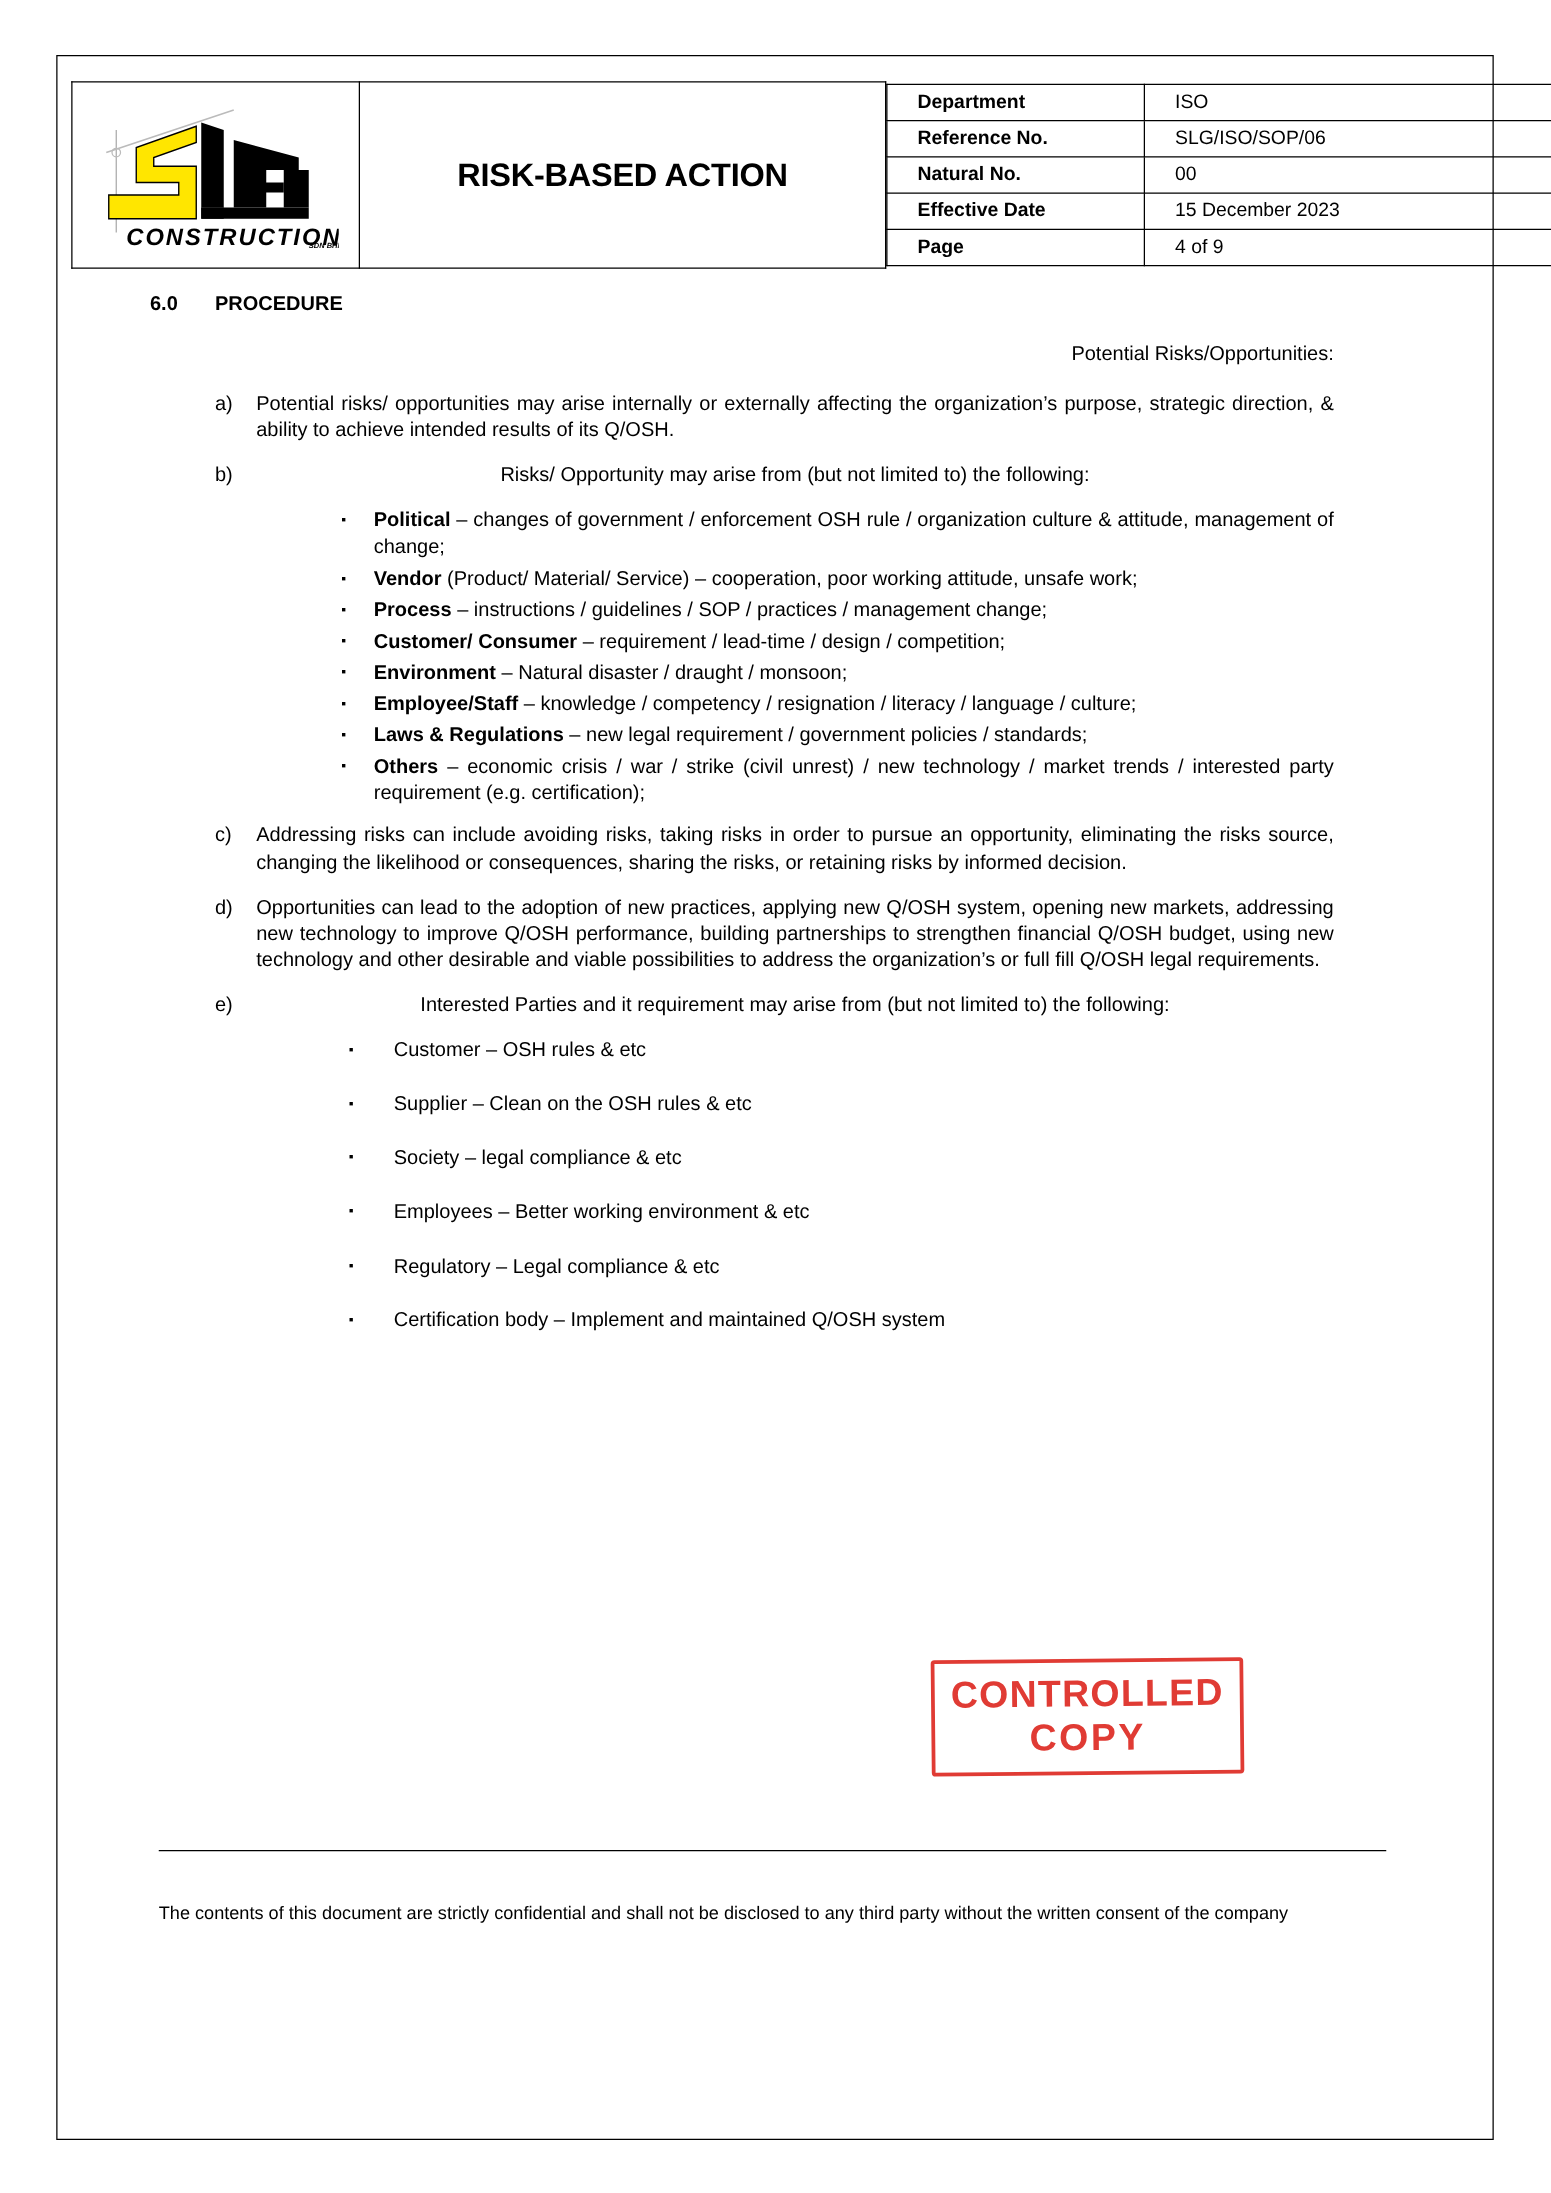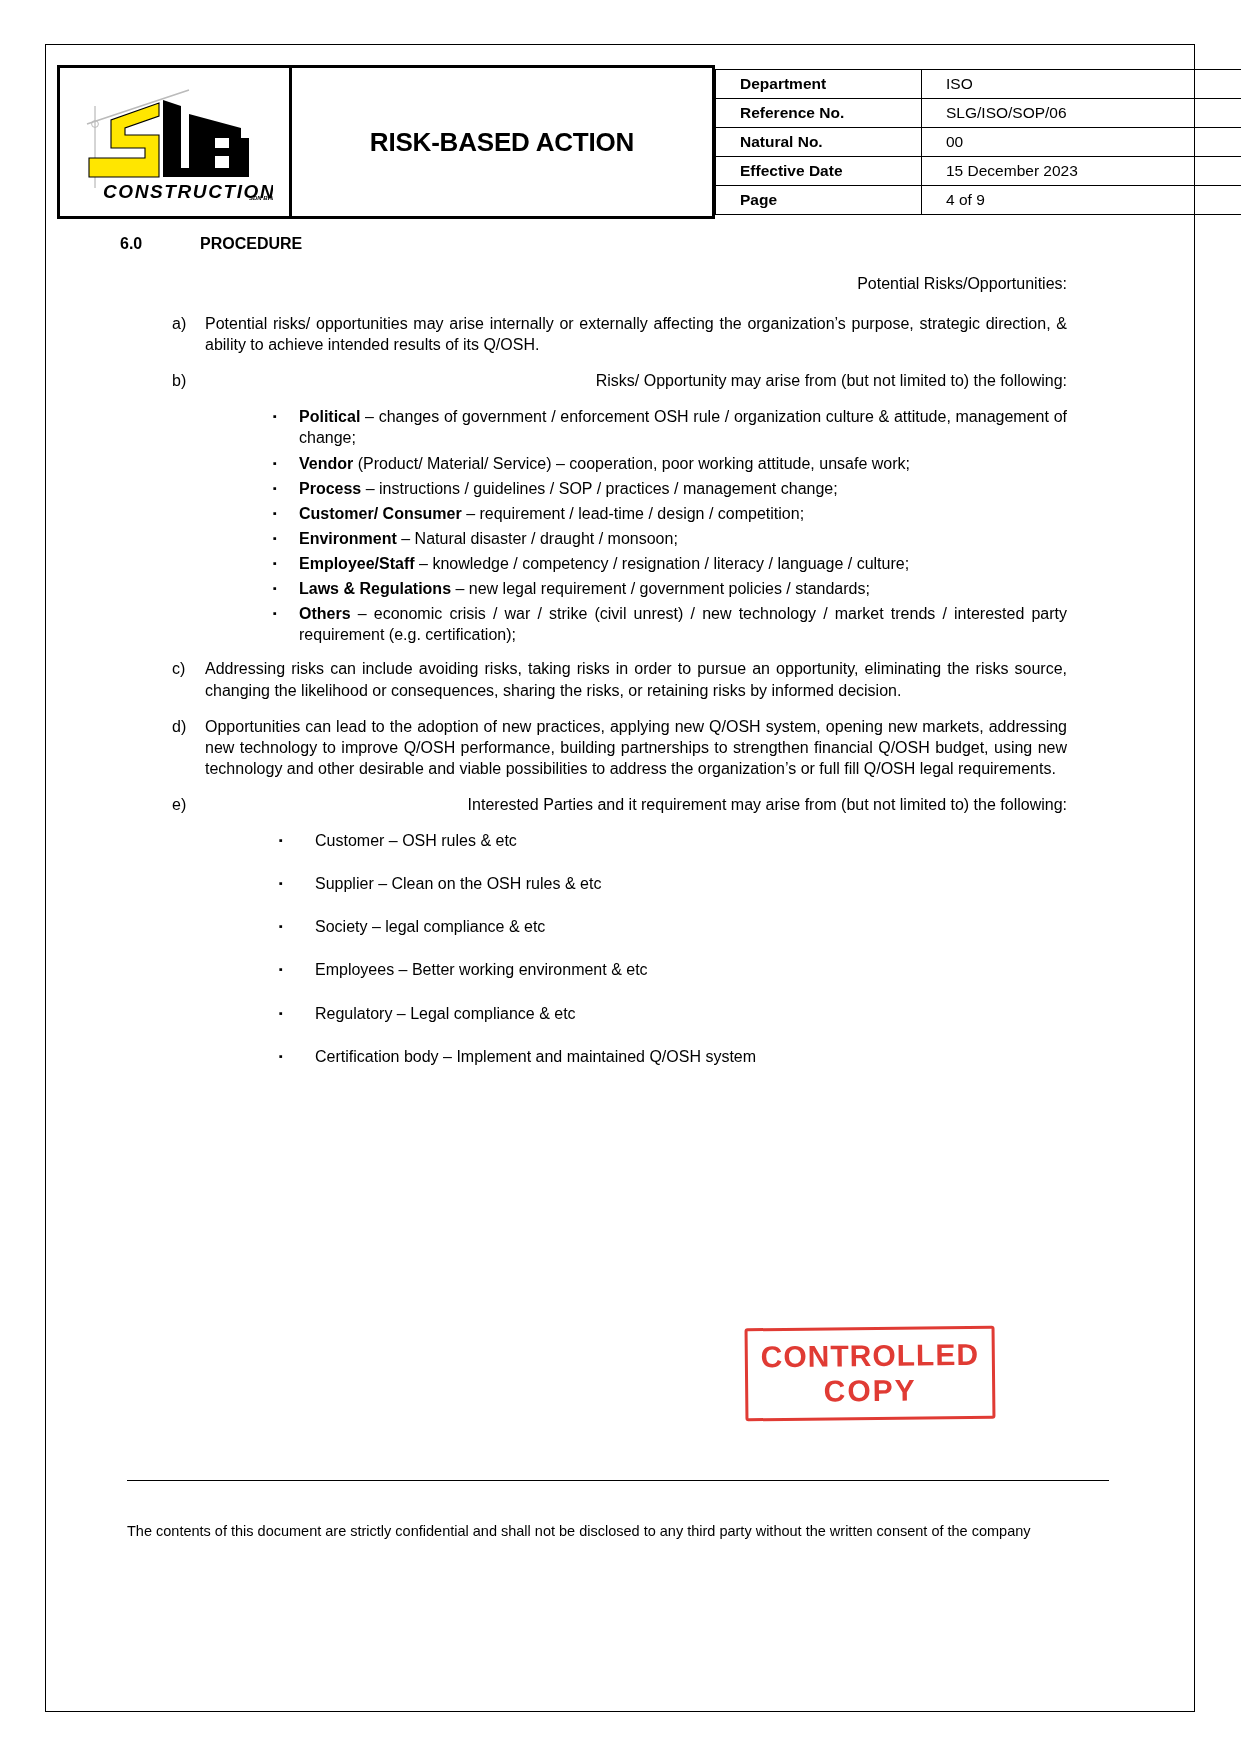--- a/index.html
+++ b/index.html
@@ -32,21 +32,21 @@
   
   .header-table {
     position: absolute;
     left: 57px;
     top: 65px;
     width: 1007px;
     border-collapse: collapse;
     table-layout: fixed;
   }
   .header-table td {
-    border: 3px solid #000000;
+    border: 1px solid #000000;
     padding: 0;
     vertical-align: middle;
   }
   .logo-cell {
     width: 217px;
     height: 140px;
     text-align: center;
     vertical-align: middle;
     padding: 4px 6px !important;
     font-style: italic;
@@ -99,21 +99,20 @@
     left: 57px;
     top: 235px;
     width: 1010px;
   }
   .sec-head {
     display: flex;
     font-size: 16px;
     font-weight: bold;
     margin: 0 0 22px 0;
     padding-left: 63px;
-    gap: 28px;
   }
   .sec-num { width: 52px; }
   .intro {
     font-size: 16px;
     margin: 0 0 20px 0;
     padding-left: 115px;
     text-align: right;
   }
 
   .alpha-item {
@@ -124,21 +123,21 @@
     padding-left: 115px;
   }
   .alpha-marker {
     width: 33px;
     flex: 0 0 33px;
   }
   .alpha-text {
     flex: 1;
     text-align: justify;
   }
-  .alpha-text.nojust { text-align: right; }
+  .alpha-text.nojust { text-align: center; }
 
   .sq-list {
     margin: 0 0 13px 0;
     padding: 0;
     list-style: none;
   }
   .sq-item {
     display: flex;
     font-size: 16px;
     line-height: 1.32;

